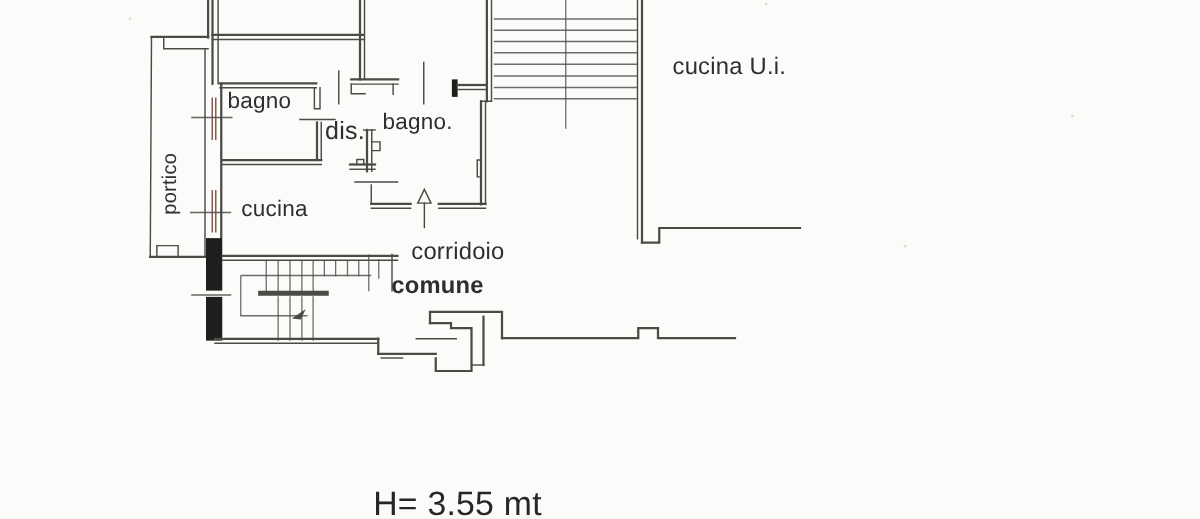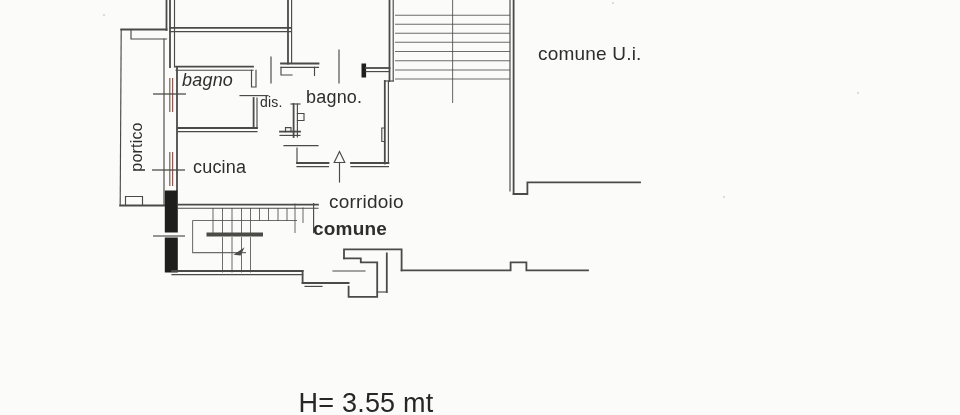--- a/index.html
+++ b/index.html
@@ -14,22 +14,22 @@
   .w2  {stroke:var(--line,#4a4a47);stroke-width:1.15;fill:none;stroke-linecap:square;}
   .t   {stroke:var(--line,#4a4a47);stroke-width:1.05;fill:none;opacity:.8;}
   .red {stroke:var(--window_mark,#8a5a50);stroke-width:1.2;fill:none;}
   .tick{stroke:var(--line,#4a4a47);stroke-width:1.35;fill:none;opacity:.85;}
   .blk {fill:var(--wall_fill,#1e1e1c);stroke:none;}
   .rail{stroke:var(--line,#4a4a47);stroke-width:4;fill:none;}
   .af  {fill:var(--line,#4a4a47);stroke:none;}
   .speck{fill:#dcdcd7;}
   
   .lbl{position:absolute;line-height:1;white-space:nowrap;letter-spacing:.2px;}
-  #lbl-bagno    {left:182px;top:71px;font-size:18px;font-style:italic;}
-  #lbl-dis      {left:260px;top:95px;font-size:14px;}
+  #lbl-bagno    {left:182px;top:71px;font-size:18px;}
+  #lbl-dis      {left:260px;top:95px;font-size:20px;}
   #lbl-ingr     {left:306px;top:88px;font-size:18px;}
   #lbl-cucina   {left:193px;top:158px;font-size:18px;}
   #lbl-altra-ui {left:538px;top:44px;font-size:19px;}
   #lbl-corridoio{left:329px;top:192px;font-size:19px;text-align:right;}
   #lbl-comune   {left:313px;top:219px;font-size:19px;font-weight:bold;}
   #lbl-portico  {left:137px;top:147px;font-size:16px;transform:translate(-50%,-50%) rotate(-90deg);}
   #caption-title{left:347px;top:342px;font-size:38px;transform:translateX(-50%);letter-spacing:-.3px;color:#262625;}
   #caption-height{left:366px;top:390px;font-size:27px;transform:translateX(-50%);color:#262625;}
 </style>
 </head>
@@ -187,18 +187,18 @@
       <rect class="speck" x="857" y="92" width="2" height="2"></rect>
       <rect class="speck" x="723" y="196" width="2" height="2"></rect>
     </g>
   </svg>
 
   <div class="lbl" id="lbl-bagno">bagno</div>
   <div class="lbl" id="lbl-dis">dis.</div>
   <div class="lbl" id="lbl-ingr">bagno.</div>
   <div class="lbl" id="lbl-portico">portico</div>
   <div class="lbl" id="lbl-cucina">cucina</div>
-  <div class="lbl" id="lbl-altra-ui">comune U.i.</div>
+  <div class="lbl" id="lbl-altra-ui">cucina U.i.</div>
   <div class="lbl" id="lbl-corridoio">corridoio</div>
   <div class="lbl" id="lbl-comune">comune</div>
 
   <div class="lbl" id="caption-height">H= 3.55 mt</div>
 </div>
 
 </body></html>

